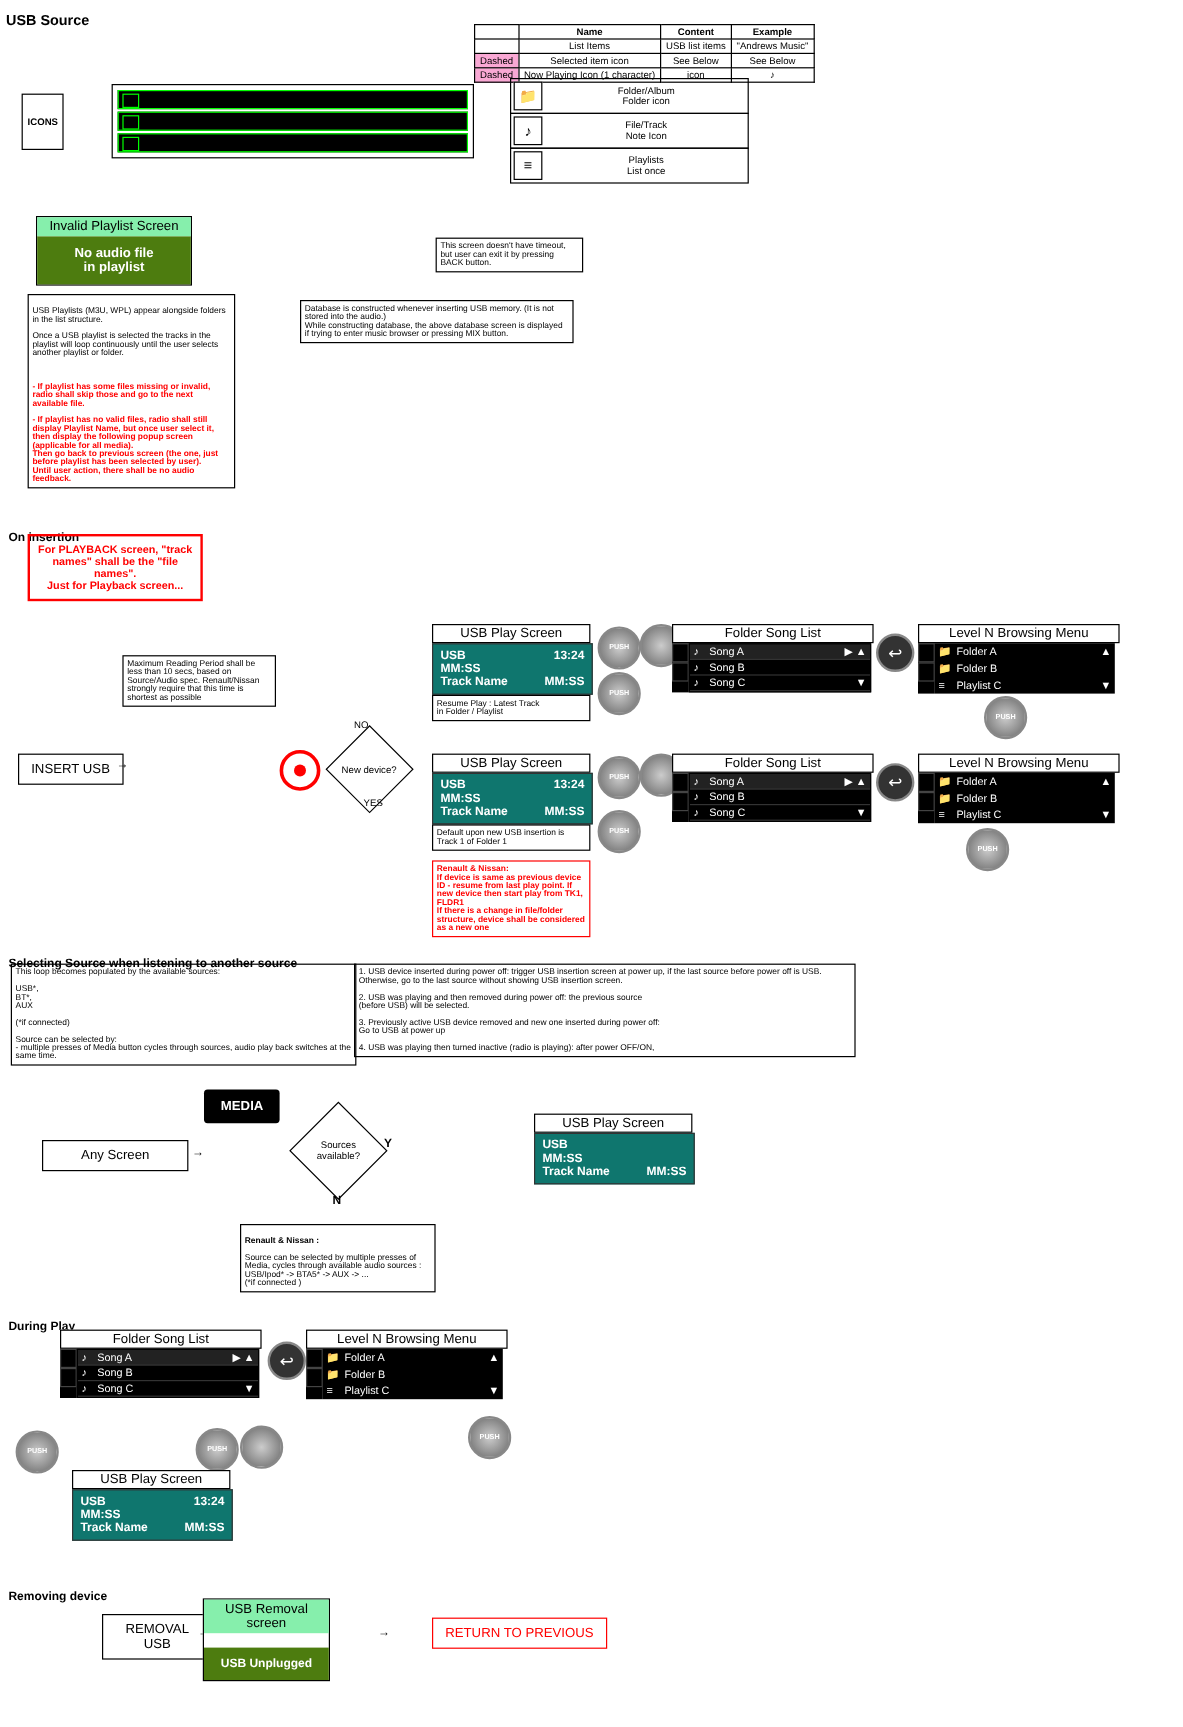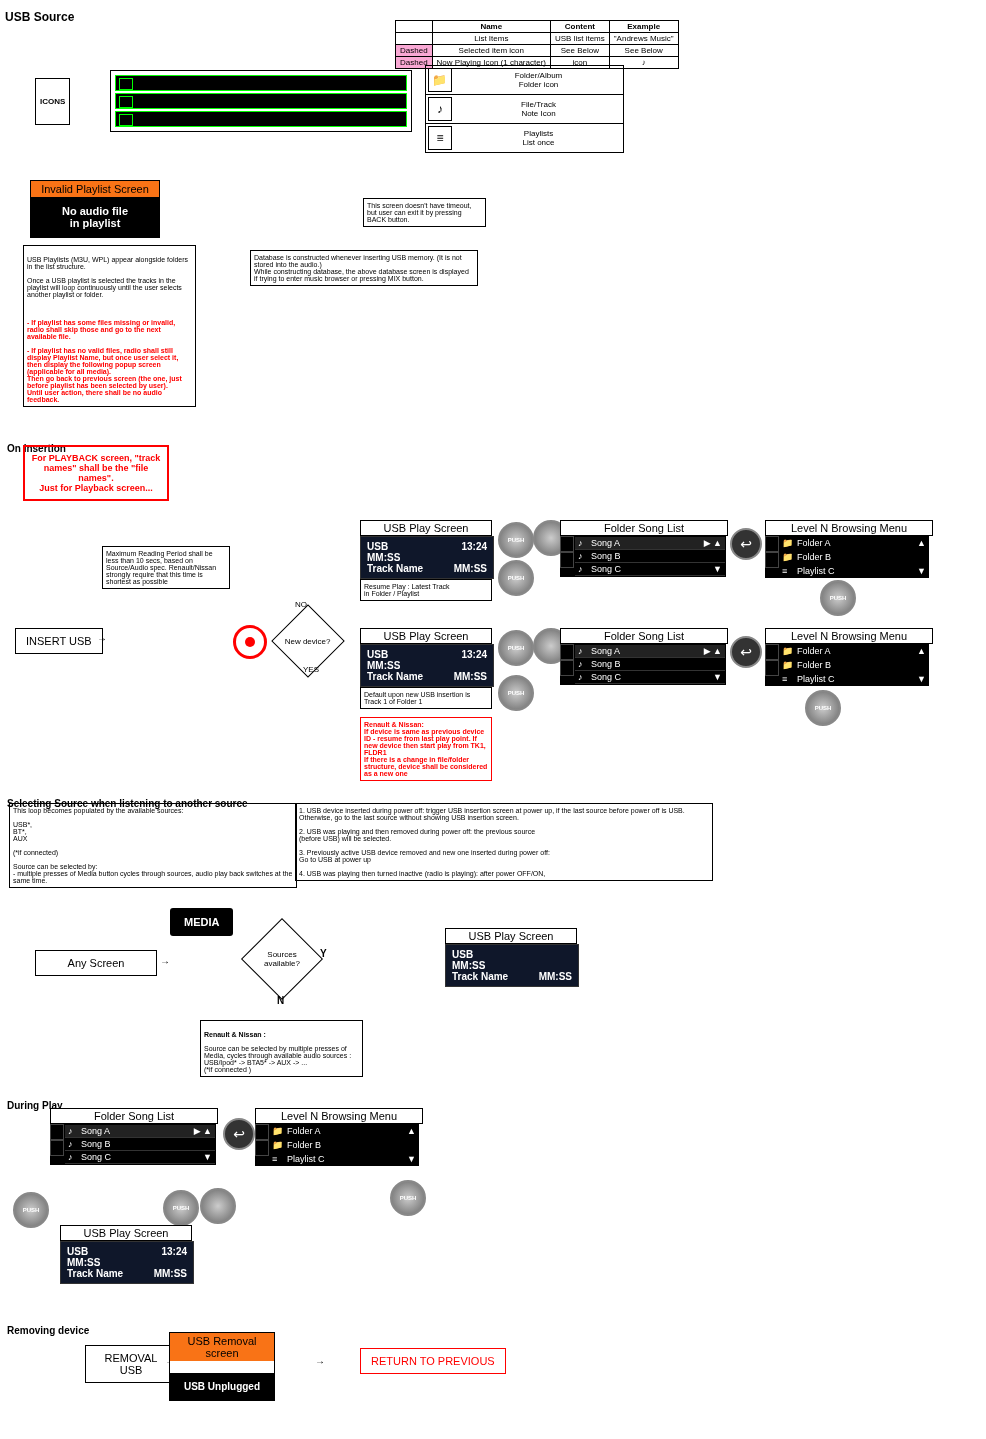--- a/index.html
+++ b/index.html
@@ -14,50 +14,50 @@
   .section-title { font-weight: bold; font-size: 12px; margin: 5px 0; }
   .sub-title { font-weight: bold; font-size: 10px; margin: 10px 0 5px 0; }
 
   
   .legend-table { border-collapse: collapse; position: absolute; left: 390px; top: 10px; font-size: 8px; }
   .legend-table td, .legend-table th { border: 1px solid #000; padding: 1px 4px; text-align: center; }
   .legend-table th { font-weight: bold; }
   .yellow-cell { background: #f9a8d4; }
 
   
-  .icons-area { position: absolute; left: 30px; top: 60px; display: flex; align-items: center; gap: 40px; }
+  .icons-area { position: absolute; left: 13px; top: 60px; display: flex; align-items: center; gap: 40px; }
   .icons-label { border: 1px solid #000; padding: 18px 4px; font-size: 8px; font-weight: bold; }
   .icons-bars { border: 1px solid #000; padding: 2px; }
   .icon-bar { width: 290px; height: 14px; background: #000; border: 1px solid #0f0; margin: 2px; position: relative; }
   .icon-bar::before { content: ''; position: absolute; left: 3px; top: 2px; width: 12px; height: 10px; border: 1px solid #0f0; }
 
   
   .icon-legend { position: absolute; left: 420px; top: 55px; }
   .icon-legend-row { display: flex; align-items: center; border: 1px solid #000; margin-bottom: -1px; }
   .icon-box { width: 22px; height: 22px; border: 1px solid #000; margin: 2px; display: flex; align-items: center; justify-content: center; font-size: 12px; background: #fff; }
   .icon-desc { width: 165px; text-align: center; font-size: 8px; padding: 2px; }
 
   
   .popup-screen { border: 1px solid #000; background: #fff; }
-  .popup-header { text-align: center; font-size: 11px; padding: 2px; background: #f97316; }
-  .popup-body { background: #000000; color: #fff; text-align: center; padding: 8px 4px; font-size: 11px; font-weight: bold; }
+  .popup-header { text-align: center; font-size: 11px; padding: 2px; background: #86efac; }
+  .popup-body { background: #4d7c0f; color: #fff; text-align: center; padding: 8px 4px; font-size: 11px; font-weight: bold; }
 
   .note-box { border: 1px solid #000; font-size: 8px; padding: 3px; }
   .red-text { color: #f00; font-weight: bold; }
   .red-border { border: 2px solid #f00; }
 
   
   .flow-box { border: 1px solid #000; background: #fff; padding: 6px 10px; text-align: center; font-size: 11px; }
 
   
   .diamond { width: 50px; height: 50px; border: 1px solid #000; transform: rotate(45deg); display: flex; align-items: center; justify-content: center; background: #fff; }
   .diamond span { transform: rotate(-45deg); font-size: 8px; text-align: center; }
 
   
-  .device-screen { background: #0f172a; color: #fff; padding: 4px 6px; font-size: 10px; width: 120px; border: 1px solid #333; }
+  .device-screen { background: #0f766e; color: #fff; padding: 4px 6px; font-size: 10px; width: 120px; border: 1px solid #333; }
   .device-screen .row { display: flex; justify-content: space-between; }
   .screen-caption { text-align: center; font-size: 11px; border: 1px solid #000; background: #fff; padding: 1px; }
 
   
   .list-screen { background: #000; color: #fff; width: 150px; font-size: 9px; border: 1px solid #000; }
   .list-row { display: flex; align-items: center; padding: 1px 3px; border-bottom: 1px solid #333; }
   .list-row.sel { background: #222; }
   .list-icon { width: 10px; margin-right: 3px; }
   .list-arrow { margin-left: auto; }
   .list-side { display: flex; }

